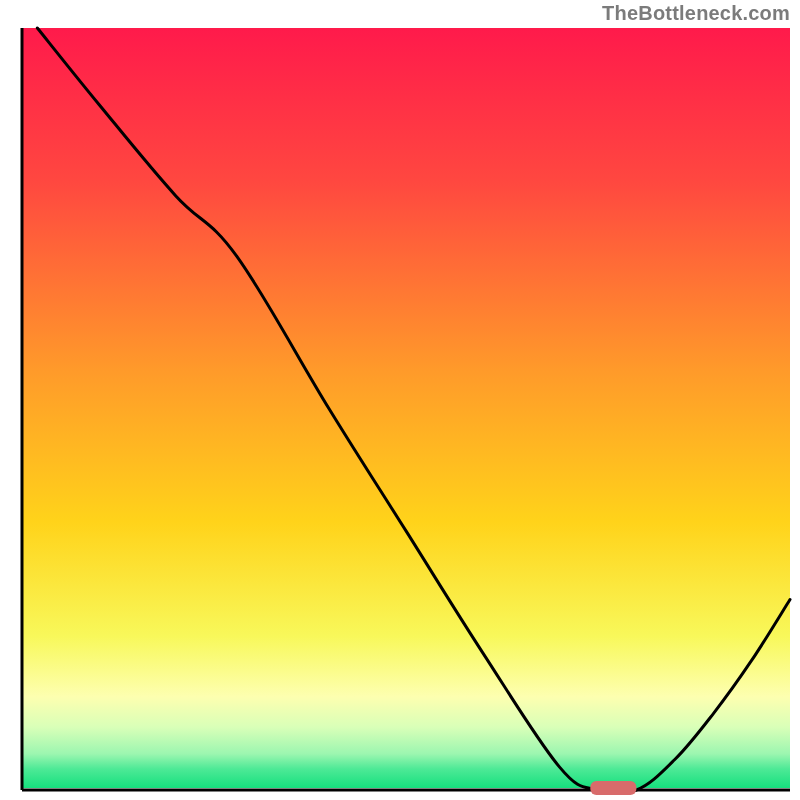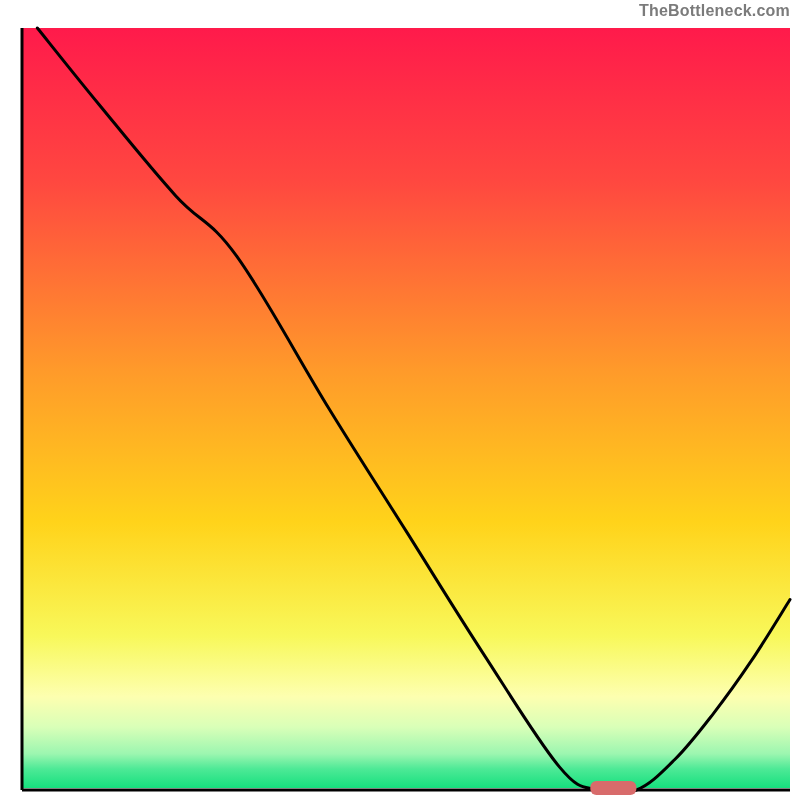--- a/index.html
+++ b/index.html
@@ -13,21 +13,21 @@
   }
   .stage {
     position: relative;
     width: 800px;
     height: 800px;
   }
   .attribution {
     position: absolute;
     top: 2px;
     right: 10px;
-    font-size: 16px;
+    font-size: 20px;
     font-weight: bold;
     color: #7b7b7b;
     letter-spacing: 0.2px;
     user-select: none;
   }
   svg.plot {
     position: absolute;
     left: 0;
     top: 0;
   }

